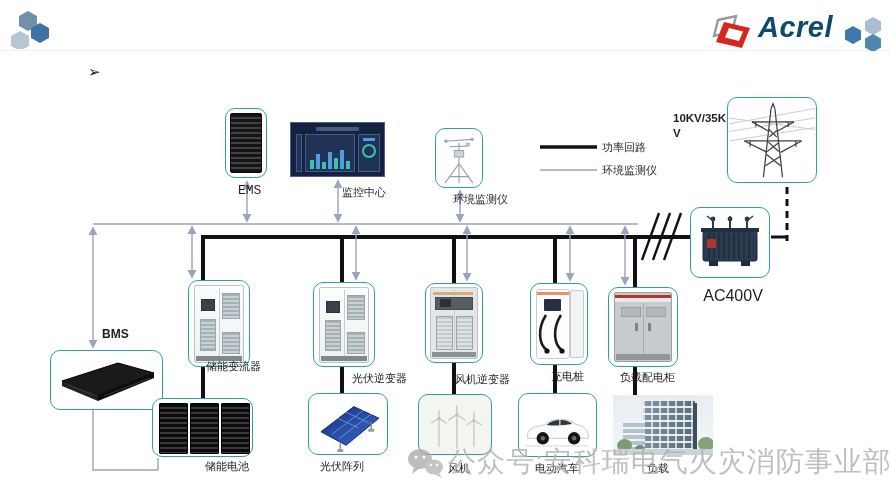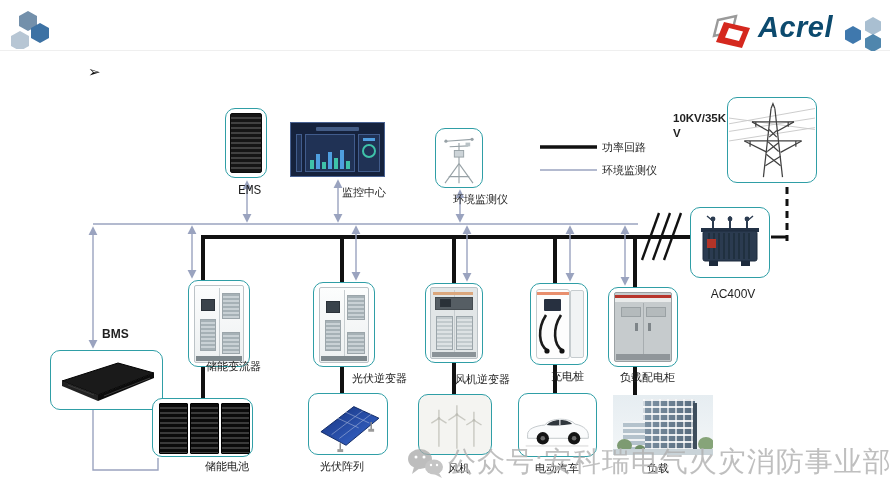--- a/index.html
+++ b/index.html
@@ -246,21 +246,21 @@
           <path d="M37,20 V46"></path>
           <path d="M42,20 V46"></path>
           <path d="M47,20 V46"></path>
           <path d="M52,20 V46"></path>
       </g>
       <rect x="10" y="26" width="9" height="9" fill="#b23428"></rect>
       <rect x="12" y="48" width="9" height="5" fill="#1d2a3c"></rect>
         <rect x="44" y="48" width="9" height="5" fill="#1d2a3c"></rect>
     </svg>
   </div>
-  <div class="lbl" style="left:693px;top:287px;width:80px;text-align:center;font-size:12px;">AC400V</div>
+  <div class="lbl" style="left:693px;top:287px;width:80px;text-align:center;font-size:16px;">AC400V</div>
 
   <div class="lbl lbl-b" style="left:102px;top:327px;font-size:12px;">BMS</div>
   <div class="node" style="left:50px;top:350px;width:113px;height:60px;">
     <svg width="105" height="50" viewBox="0 0 105 50">
       <polygon points="8,26 64,8 100,18 44,40" fill="#1a1a1a" stroke="#000"></polygon>
       <polygon points="44,40 100,18 100,23 44,46" fill="#0c0c0c"></polygon>
       <polygon points="8,26 44,40 44,46 8,31" fill="#222"></polygon>
       <g stroke="#3a3a3a" stroke-width="1">
           <path d="M14,30 L40,40"></path>
           <path d="M50,41 L96,23"></path>

